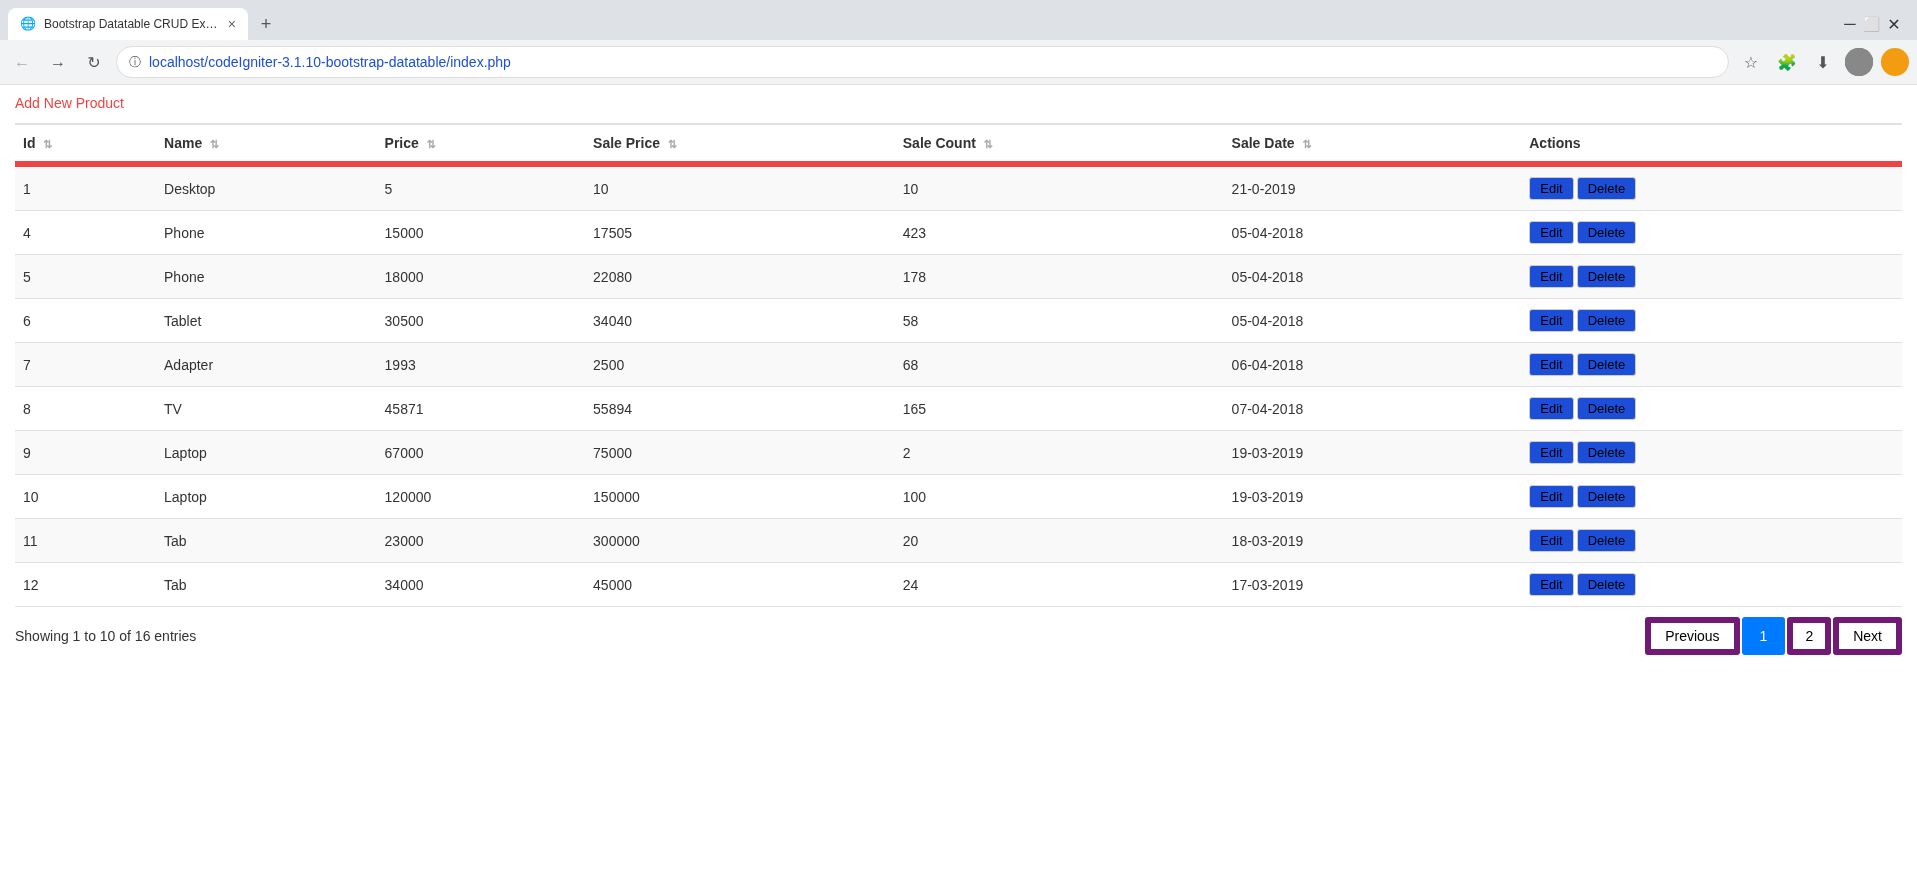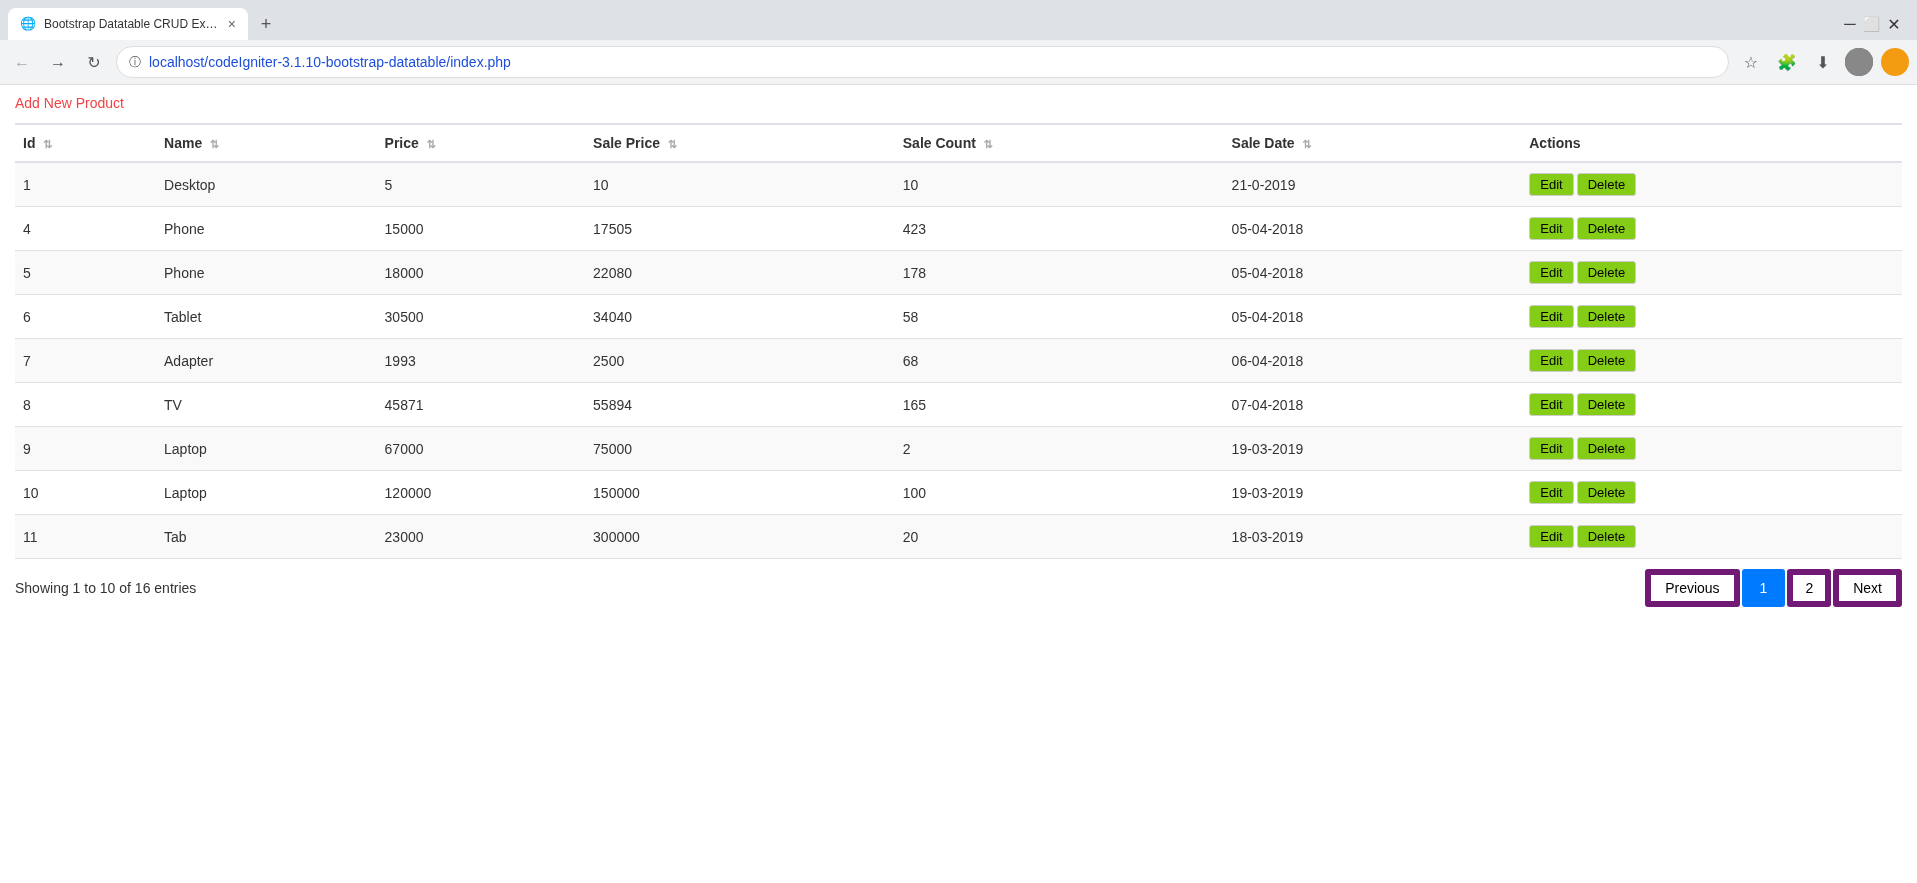--- a/index.html
+++ b/index.html
@@ -32,27 +32,27 @@
     .dt-controls-top { display: flex; justify-content: space-between; align-items: center; margin-bottom: 8px; }
     .show-entries { display: flex; align-items: center; gap: 6px; font-size: 14px; }
     .entries-select { border: 1px solid #ccc; padding: 2px 4px; font-size: 14px; }
     .search-control { display: flex; align-items: center; gap: 6px; font-size: 14px; }
     .search-input { border: 1px solid #ccc; padding: 3px 6px; font-size: 14px; width: 150px; }
 
     
     .dt-table-wrapper { width: 100%; overflow-x: auto; }
     table { width: 100%; border-collapse: collapse; font-size: 14px; }
     thead tr { background: #fff; border-top: 2px solid #dee2e6; border-bottom: 2px solid #dee2e6; }
-    thead th { padding: 10px 8px; text-align: left; font-weight: bold; cursor: pointer; white-space: nowrap; border-top: 1px solid #dee2e6; border-bottom: 1px solid #ef4444; }
+    thead th { padding: 10px 8px; text-align: left; font-weight: bold; cursor: pointer; white-space: nowrap; border-top: 1px solid #dee2e6; border-bottom: 6px solid #ef4444; }
     thead th .sort-icon { margin-left: 4px; color: #aaa; font-size: 11px; }
     tbody tr { border-bottom: 1px solid #dee2e6; }
     tbody tr:nth-child(odd) { background: #f9f9f9; }
     tbody tr:nth-child(even) { background: #fff; }
     tbody td { padding: 10px 8px; vertical-align: middle; }
-    .action-btn { border: 1px solid #ccc; background: #84cc16; padding: 3px 10px; font-size: 13px; cursor: pointer; border-radius: 3px; }
+    .action-btn { border: 1px solid #ccc; background: #1d4ed8; padding: 3px 10px; font-size: 13px; cursor: pointer; border-radius: 3px; }
     .action-btn.edit { margin-right: 3px; }
 
     
     .dt-controls-bottom { display: flex; justify-content: space-between; align-items: center; margin-top: 10px; }
     .showing-info { font-size: 14px; }
     .pagination { display: flex; align-items: center; gap: 2px; }
     .page-btn { border: 6px solid #701a75; background: #fff; padding: 5px 12px; font-size: 14px; cursor: pointer; border-radius: 3px; }
     .page-btn.active { background: #007bff; color: #fff; border-color: #007bff; }
     .page-btn.prev-next { padding: 5px 14px; }
   </style>
@@ -188,20 +188,29 @@
           </tr>
           <tr>
             <td>11</td>
             <td>Tab</td>
             <td>23000</td>
             <td>300000</td>
             <td>20</td>
             <td>18-03-2019</td>
             <td><button class="action-btn edit">Edit</button><button class="action-btn delete">Delete</button></td>
           </tr>
+          <tr>
+            <td>12</td>
+            <td>Tab</td>
+            <td>34000</td>
+            <td>45000</td>
+            <td>24</td>
+            <td>17-03-2019</td>
+            <td><button class="action-btn edit">Edit</button><button class="action-btn delete">Delete</button></td>
+          </tr>
         </tbody>
     </table>
   </div>
 
   
   <div class="dt-controls-bottom">
     <div class="showing-info">Showing 1 to 10 of 16 entries</div>
     <div class="pagination">
       <button class="page-btn prev-next">Previous</button>
       <button class="page-btn active">1</button>

